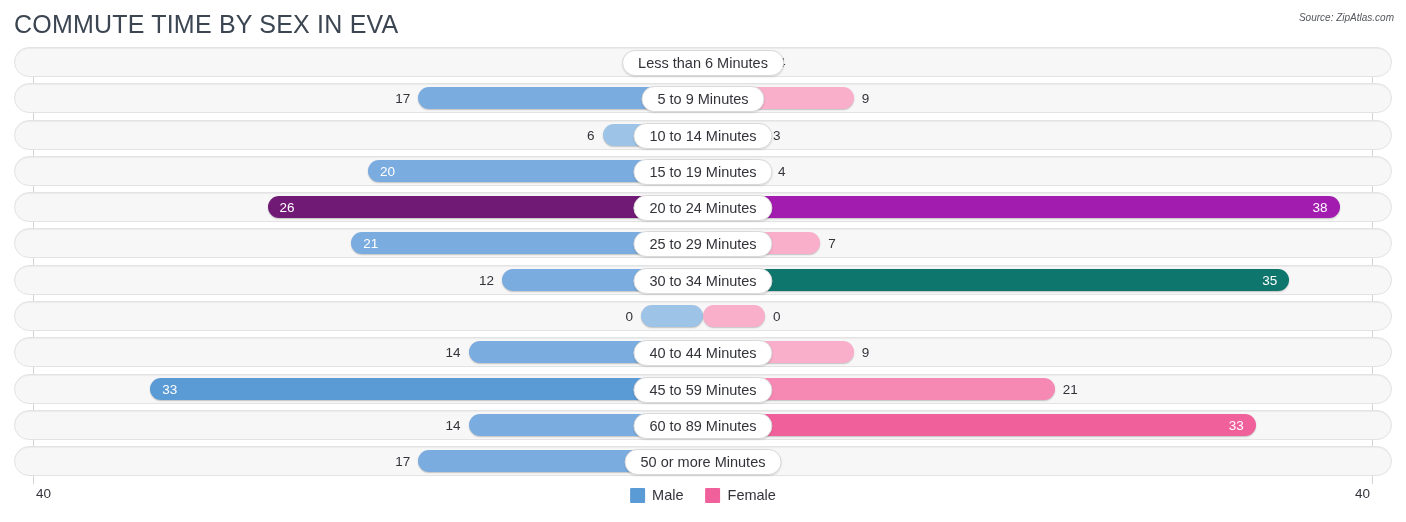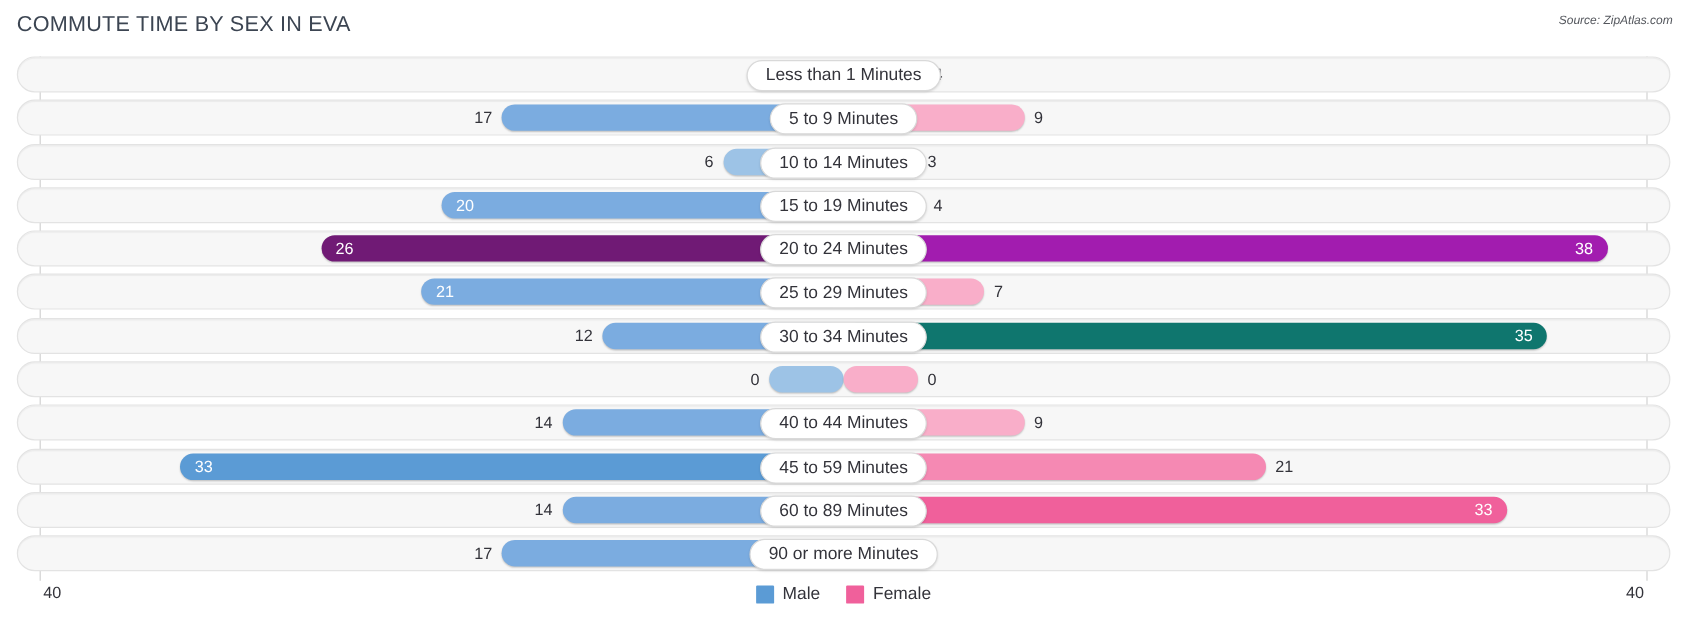--- a/index.html
+++ b/index.html
@@ -26,21 +26,21 @@
   .header {
     position: absolute;
     left: 0; top: 0;
     width: 1406px;
     height: 44px;
   }
   .chart-title {
     position: absolute;
     left: 14px;
     top: 10px;
-    font-size: 18px;
+    font-size: 25px;
     letter-spacing: .2px;
     color: #3c4552;
     font-weight: 400;
     white-space: nowrap;
     text-align: center;
   }
   .source-label {
     position: absolute;
     right: 12px;
     top: 12px;
@@ -210,21 +210,21 @@
         <div class="row">
           <div class="row-track"></div>
           <div class="half left">
             <span class="bar-value-outside" style="right: 70px;">3</span>
             <div class="bar male" style="width: 62px; background: rgb(157, 195, 230);"></div>
           </div>
           <div class="half right">
             <span class="bar-value-outside" style="left: 75px;">4</span>
             <div class="bar female" style="width: 67px; background: rgb(249, 174, 201);"></div>
           </div>
-          <div class="cat-pill">Less than 1 Minutes</div>
+          <div class="cat-pill">Less than 6 Minutes</div>
         </div>
         <div class="row">
           <div class="row-track"></div>
           <div class="half left">
             <span class="bar-value-outside" style="right: 292.75px;">17</span>
             <div class="bar male" style="width: 284.75px; background: rgb(123, 172, 224);"></div>
           </div>
           <div class="half right">
             <span class="bar-value-outside" style="left: 158.75px;">9</span>
             <div class="bar female" style="width: 150.75px; background: rgb(249, 174, 201);"></div>
@@ -348,21 +348,21 @@
         <div class="row">
           <div class="row-track"></div>
           <div class="half left">
             <span class="bar-value-outside" style="right: 292.75px;">17</span>
             <div class="bar male" style="width: 284.75px; background: rgb(123, 172, 224);"></div>
           </div>
           <div class="half right">
             <span class="bar-value-outside" style="left: 70px;">0</span>
             <div class="bar female" style="width: 62px; background: rgb(249, 174, 201);"></div>
           </div>
-          <div class="cat-pill">90 or more Minutes</div>
+          <div class="cat-pill">50 or more Minutes</div>
         </div>
       </div>
   </div>
 
   <div class="footer">
     <div class="axis-end left">40</div>
     <div class="axis-end right">40</div>
     <div class="legend" id="legend-host">
         <div class="legend-item">
           <span class="legend-swatch" style="background: rgb(91, 155, 213);"></span>

